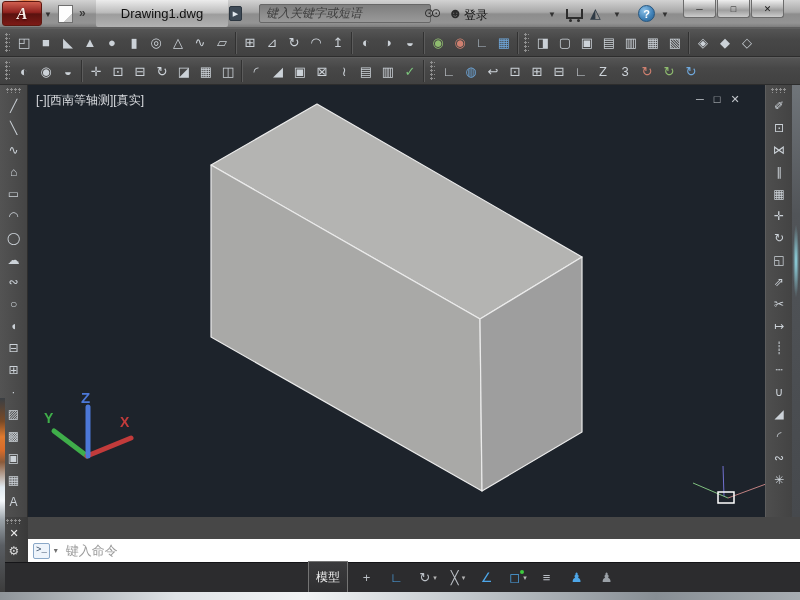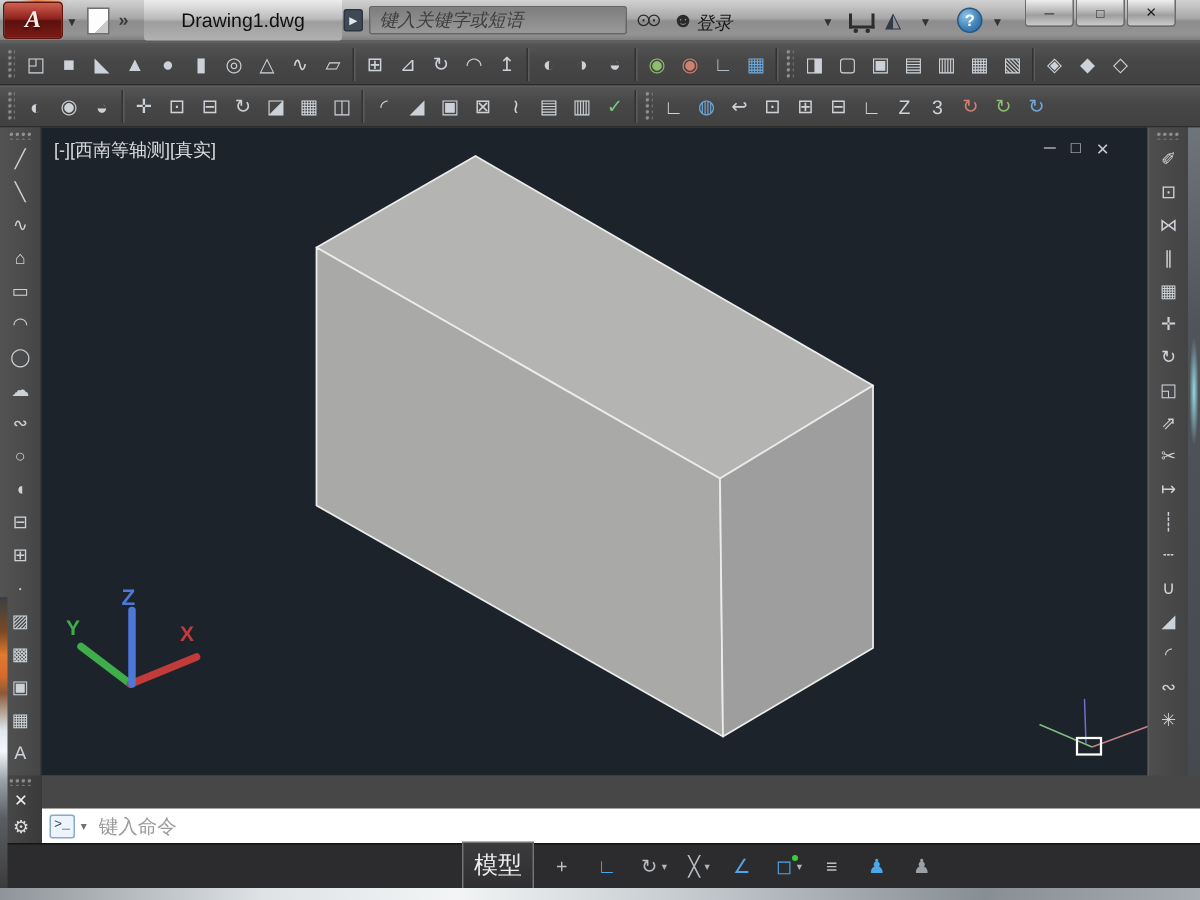--- a/index.html
+++ b/index.html
@@ -17,27 +17,27 @@
     border:1px solid #5e170f;display:flex;align-items:center;justify-content:center;box-sizing:border-box;}
   .acad-logo .a{color:#f7ece6;font:italic bold 16px "Liberation Serif","DejaVu Serif",serif;text-shadow:0 1px 2px #3a0300;}
   .t-caret{position:absolute;font-size:8px;color:#323232;top:10px;}
   .new-icon{position:absolute;left:58px;top:5px;width:13px;height:16px;background:linear-gradient(135deg,#fdfdfd 70%,#c9c9c9 70%);border:1px solid #6f6f6f;}
   .chevrons{position:absolute;left:79px;top:6px;font-size:12px;font-weight:bold;color:#3a3a3a;}
   .file-tab{position:absolute;left:96px;top:0;width:132px;height:27px;
     background:linear-gradient(180deg,#ececec,#bcbcbc 46%,#9d9d9d 54%,#b2b2b2);
     display:flex;align-items:center;justify-content:center;font-size:13px;color:#101010;border-radius:0 0 2px 2px;}
   .tab-next{position:absolute;left:229px;top:6px;width:13px;height:15px;background:#3e4a56;border:1px solid #2c3640;
     color:#e2e9ef;font-size:7px;display:flex;align-items:center;justify-content:center;border-radius:2px;box-sizing:border-box;}
-  .search-box{position:absolute;left:246px;top:4px;width:172px;height:19px;box-sizing:border-box;
+  .search-box{position:absolute;left:259px;top:4px;width:172px;height:19px;box-sizing:border-box;
     background:linear-gradient(180deg,#7e7e7e,#999999);border:1px solid #676767;border-radius:2px;
     color:#3e3e3e;font-style:italic;font-size:12px;line-height:17px;padding:0 6px;overflow:hidden;white-space:nowrap;}
   .tbar-ico{position:absolute;top:6px;color:#2b2b2b;font-size:13px;line-height:15px;cursor:pointer;}
   .binoculars{left:424px;letter-spacing:-3px;font-size:12px;}
   .person{left:448px;font-size:14px;}
-  .login-label{position:absolute;left:464px;top:7px;font-size:12px;color:#161616;font-style:italic;}
+  .login-label{position:absolute;left:464px;top:7px;font-size:12px;color:#161616;}
   .cart-icon{position:absolute;left:566px;top:9px;width:13px;height:8px;border:2px solid #2d2d2d;border-top:none;cursor:pointer;}
   .cart-icon::before,.cart-icon::after{content:"";position:absolute;bottom:-5px;width:3px;height:3px;border-radius:50%;background:#2d2d2d;}
   .cart-icon::before{left:1px;}.cart-icon::after{right:1px;}
   .a360{left:590px;font-size:14px;color:#2f3b46;}
   .help-circle{position:absolute;left:638px;top:5px;width:17px;height:17px;border-radius:50%;cursor:pointer;
     background:radial-gradient(circle at 35% 30%,#8cc2ea,#3e7fb5 60%,#2a5f8e);border:1px solid #26567f;
     color:#fff;font-size:11px;font-weight:bold;display:flex;align-items:center;justify-content:center;box-sizing:border-box;}
   .win-buttons{position:absolute;left:683px;top:0;display:flex;}
   .win-btn{width:33px;height:18px;margin-right:1px;cursor:pointer;box-sizing:border-box;
     background:linear-gradient(180deg,#eeeeee,#bdbdbd 40%,#9e9e9e 60%,#cccccc);
@@ -90,21 +90,21 @@
   .cmd-input{position:absolute;left:28px;top:539px;width:772px;height:23px;background:#ffffff;
     display:flex;align-items:center;padding-left:5px;box-sizing:border-box;cursor:text;}
   .prompt-chip{border:1px solid #8aa8c8;background:#eef4fb;color:#2e4560;font-size:9px;height:14px;line-height:13px;
     padding:0 2px;border-radius:2px;font-family:"Liberation Mono","DejaVu Sans Mono",monospace;}
   .chip-caret{color:#707070;font-size:8px;margin:0 8px 0 4px;}
   .cmd-placeholder{color:#9b9b9b;font-size:13px;}
 
   
   .status{position:absolute;left:0;top:562px;width:800px;height:30px;box-sizing:border-box;
     background:#2c2c2e;border-top:1px solid #151518;display:flex;align-items:center;}
-  .model-btn{margin-left:308px;height:34px;padding:16px 7px;border:1px solid #747474;color:#ececec;font-size:16px;
+  .model-btn{margin-left:308px;height:34px;padding:16px 7px;border:1px solid #747474;color:#ececec;font-size:12px;
     display:flex;align-items:center;background:linear-gradient(180deg,#3b3b3d,#2e2e30);cursor:pointer;box-sizing:border-box;}
   .status-items{display:flex;margin-left:5px;align-items:center;}
   .status-item{position:relative;height:24px;min-width:22px;padding:0 4px;display:flex;align-items:center;
     justify-content:center;font-size:13px;cursor:pointer;}
   .status-item .caret{font-size:7px;color:#b5b5b5;margin-left:3px;}
   .status-item[data-name="object-snap-icon"]::after{content:"";position:absolute;top:4px;right:9px;width:4px;height:4px;
     border-radius:50%;background:#3ecb3e;}
 
   
   .bottom-strip{position:absolute;left:0;top:592px;width:800px;height:8px;

